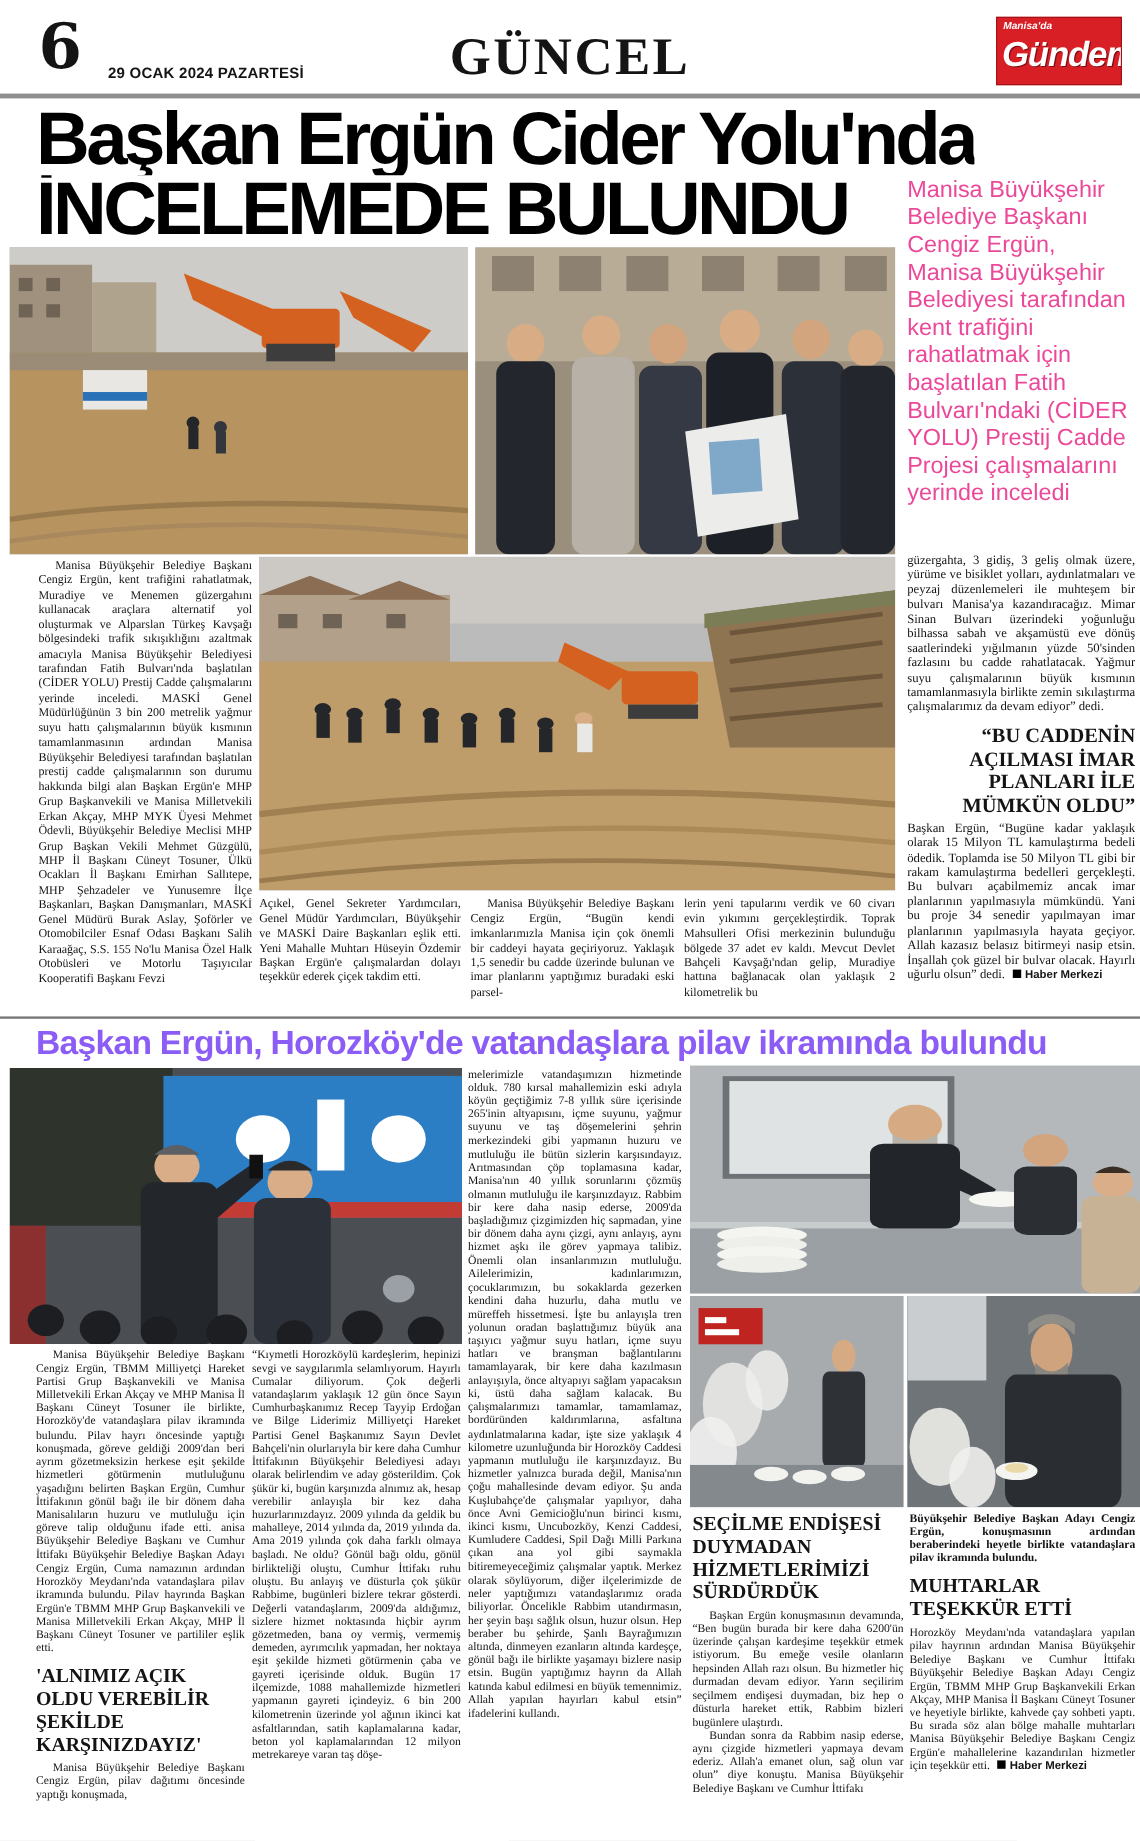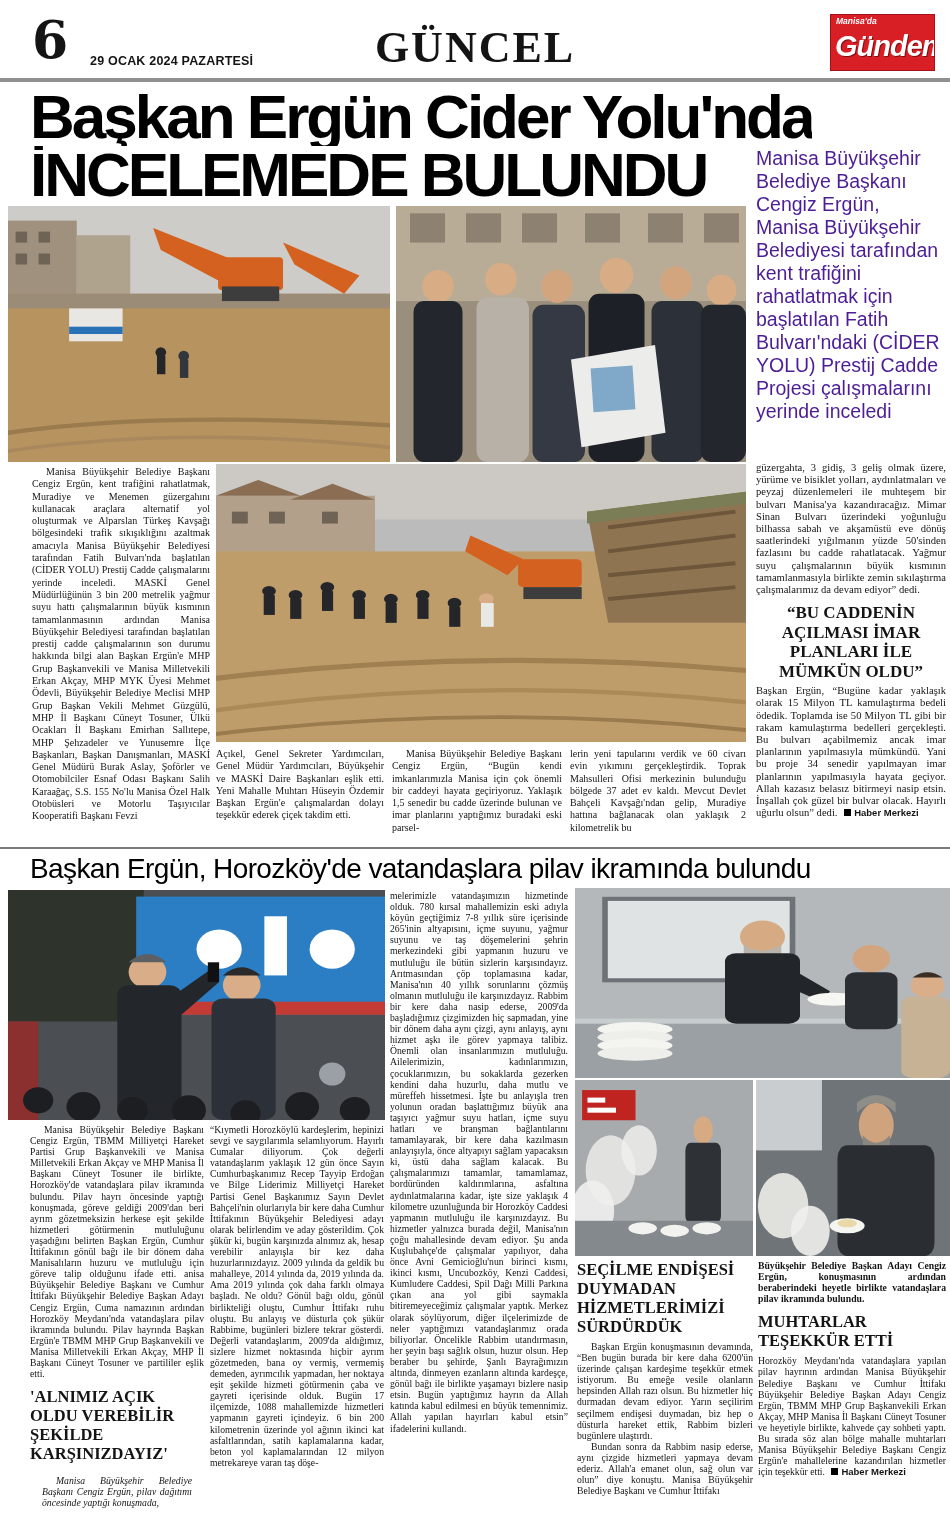--- a/index.html
+++ b/index.html
@@ -15,31 +15,31 @@
   .logo{background:#d91f26;border:1px solid #a31217;display:flex;flex-direction:column;}
   .logo-top{font-family:"Liberation Sans",sans-serif;font-style:italic;font-weight:bold;color:#fff;
             font-size:8.5px;padding:1px 0 0 5px;height:11px;}
   .logo-low{flex:1;display:flex;}
   .logo-title{flex:1;font-family:"Liberation Sans",sans-serif;font-style:italic;font-weight:900;color:#fff;
               font-size:29px;letter-spacing:-1px;line-height:38px;padding-left:4px;text-shadow:1px 1px 0 #7c0d12;}
 
   
   .h1line{font-family:"Liberation Sans",sans-serif;font-weight:900;font-size:62px;letter-spacing:-3px;
           line-height:58px;white-space:nowrap;color:#000;}
-  .h2line{font-family:"Liberation Sans",sans-serif;font-weight:400;font-size:28px;letter-spacing:-.6px;
-          white-space:nowrap;color:#000000;}
+  .h2line{font-family:"Liberation Sans",sans-serif;font-weight:700;font-size:28px;letter-spacing:-.6px;
+          white-space:nowrap;color:#8b5cf6;}
 
   
-  .lead{font-family:"Liberation Sans",sans-serif;font-size:19.5px;line-height:23px;color:#4c1d95;text-align:left;}
+  .lead{font-family:"Liberation Sans",sans-serif;font-size:19.5px;line-height:23px;color:#ec4899;text-align:left;}
   .body1{font-size:10px;line-height:12.3px;text-align:justify;}
   .body1 p{margin:0;}
   .rightcol{font-size:10.6px;line-height:12.2px;text-align:justify;}
   .body2{font-size:9.7px;line-height:11.1px;text-align:justify;}
   .indent{text-indent:14px;}
-  .sub1{font-weight:bold;font-size:17px;line-height:19.5px;text-align:center;margin:7px 0 4px 0;}
+  .sub1{font-weight:bold;font-size:17px;line-height:19.5px;text-align:right;margin:7px 0 4px 0;}
   .sub2{font-weight:bold;font-size:16.5px;line-height:19px;text-align:left;margin:8px 0 5px 0;}
   .boldcap{font-weight:bold;}
   .byline{font-family:"Liberation Sans",sans-serif;font-weight:bold;font-size:9.5px;white-space:nowrap;}
   .sq{display:inline-block;width:7px;height:7px;background:#000;margin:0 3px 0 4px;}
 
   .photo{position:absolute;overflow:hidden;background:#bbb;}
   .photo svg{display:block;width:100%;height:100%;}
   .divider{background:#7a7a7a;}
 </style>
 </head>
@@ -267,21 +267,21 @@
       <path d="M55,22 q7,6 14,0 l0,5 q-7,5 -14,0 z" fill="#8a8680"></path>
       <rect x="42" y="26" width="50" height="44" rx="5" fill="#2a2d31"></rect>
       <ellipse cx="47" cy="58" rx="9" ry="3" fill="#f4f4f1"></ellipse>
       <ellipse cx="47" cy="57" rx="5" ry="1.6" fill="#e9d9a8"></ellipse>
     </svg>
   </div>
 
   <div class="abs body2" style="left:30px;top:1124px;width:174px;height:404px;">
     <p class="indent" style="margin:0;">Manisa Büyükşehir Belediye Başkanı Cengiz Ergün, TBMM Milliyetçi Hareket Partisi Grup Başkanvekili ve Manisa Milletvekili Erkan Akçay ve MHP Manisa İl Başkanı Cüneyt Tosuner ile birlikte, Horozköy'de vatandaşlara pilav ikramında bulundu. Pilav hayrı öncesinde yaptığı konuşmada, göreve geldiği 2009'dan beri ayrım gözetmeksizin herkese eşit şekilde hizmetleri götürmenin mutluluğunu yaşadığını belirten Başkan Ergün, Cumhur İttifakının gönül bağı ile bir dönem daha Manisalıların huzuru ve mutluluğu için göreve talip olduğunu ifade etti. anisa Büyükşehir Belediye Başkanı ve Cumhur İttifakı Büyükşehir Belediye Başkan Adayı Cengiz Ergün, Cuma namazının ardından Horozköy Meydanı'nda vatandaşlara pilav ikramında bulundu. Pilav hayrında Başkan Ergün'e TBMM MHP Grup Başkanvekili ve Manisa Milletvekili Erkan Akçay, MHP İl Başkanı Cüneyt Tosuner ve partililer eşlik etti.</p>
     <div class="sub2">'ALNIMIZ AÇIK OLDU VEREBİLİR ŞEKİLDE KARŞINIZDAYIZ'</div>
-    <p class="indent" style="margin:12px;font-style:italic;">Manisa Büyükşehir Belediye Başkanı Cengiz Ergün, pilav dağıtımı öncesinde yaptığı konuşmada,</p>
+    <p class="indent" style="margin:0;">Manisa Büyükşehir Belediye Başkanı Cengiz Ergün, pilav dağıtımı öncesinde yaptığı konuşmada,</p>
   </div>
 
   <div class="abs body2" style="left:210px;top:1124px;width:174px;height:404px;">
     <p style="margin:0;">“Kıymetli Horozköylü kardeşlerim, hepinizi sevgi ve saygılarımla selamlıyorum. Hayırlı Cumalar diliyorum. Çok değerli vatandaşlarım yaklaşık 12 gün önce Sayın Cumhurbaşkanımız Recep Tayyip Erdoğan ve Bilge Liderimiz Milliyetçi Hareket Partisi Genel Başkanımız Sayın Devlet Bahçeli'nin olurlarıyla bir kere daha Cumhur İttifakının Büyükşehir Belediyesi adayı olarak belirlendim ve aday gösterildim. Çok şükür ki, bugün karşınızda alnımız ak, hesap verebilir anlayışla bir kez daha huzurlarınızdayız. 2009 yılında da geldik bu mahalleye, 2014 yılında da, 2019 yılında da. Ama 2019 yılında çok daha farklı olmaya başladı. Ne oldu? Gönül bağı oldu, gönül birlikteliği oluştu, Cumhur İttifakı ruhu oluştu. Bu anlayış ve düsturla çok şükür Rabbime, bugünleri bizlere tekrar gösterdi. Değerli vatandaşlarım, 2009'da aldığımız, sizlere hizmet noktasında hiçbir ayrım gözetmeden, bana oy vermiş, vermemiş demeden, ayrımcılık yapmadan, her noktaya eşit şekilde hizmeti götürmenin çaba ve gayreti içerisinde olduk. Bugün 17 ilçemizde, 1088 mahallemizde hizmetleri yapmanın gayreti içindeyiz. 6 bin 200 kilometrenin üzerinde yol ağının ikinci kat asfaltlarından, satih kaplamalarına kadar, beton yol kaplamalarından 12 milyon metrekareye varan taş döşe-</p>
   </div>
 
   <div class="abs body2" style="left:390px;top:890px;width:178px;height:638px;">
     <p style="margin:0;">melerimizle vatandaşımızın hizmetinde olduk. 780 kırsal mahallemizin eski adıyla köyün geçtiğimiz 7-8 yıllık süre içerisinde 265'inin altyapısını, içme suyunu, yağmur suyunu ve taş döşemelerini şehrin merkezindeki gibi yapmanın huzuru ve mutluluğu ile bütün sizlerin karşısındayız. Arıtmasından çöp toplamasına kadar, Manisa'nın 40 yıllık sorunlarını çözmüş olmanın mutluluğu ile karşınızdayız. Rabbim bir kere daha nasip ederse, 2009'da başladığımız çizgimizden hiç sapmadan, yine bir dönem daha aynı çizgi, aynı anlayış, aynı hizmet aşkı ile görev yapmaya talibiz. Önemli olan insanlarımızın mutluluğu. Ailelerimizin, kadınlarımızın, çocuklarımızın, bu sokaklarda gezerken kendini daha huzurlu, daha mutlu ve müreffeh hissetmesi. İşte bu anlayışla tren yolunun oradan başlattığımız büyük ana taşıyıcı yağmur suyu hatları, içme suyu hatları ve branşman bağlantılarını tamamlayarak, bir kere daha kazılmasın anlayışıyla, önce altyapıyı sağlam yapacaksın ki, üstü daha sağlam kalacak. Bu çalışmalarımızı tamamlar, tamamlamaz, bordüründen kaldırımlarına, asfaltına aydınlatmalarına kadar, işte size yaklaşık 4 kilometre uzunluğunda bir Horozköy Caddesi yapmanın mutluluğu ile karşınızdayız. Bu hizmetler yalnızca burada değil, Manisa'nın çoğu mahallesinde devam ediyor. Şu anda Kuşlubahçe'de çalışmalar yapılıyor, daha önce Avni Gemicioğlu'nun birinci kısmı, ikinci kısmı, Uncubozköy, Kenzi Caddesi, Kumludere Caddesi, Spil Dağı Milli Parkına çıkan ana yol gibi saymakla bitiremeyeceğimiz çalışmalar yaptık. Merkez olarak söylüyorum, diğer ilçelerimizde de neler yaptığımızı vatandaşlarımız orada biliyorlar. Öncelikle Rabbim utandırmasın, her şeyin başı sağlık olsun, huzur olsun. Hep beraber bu şehirde, Şanlı Bayrağımızın altında, dinmeyen ezanların altında kardeşçe, gönül bağı ile birlikte yaşamayı bizlere nasip etsin. Bugün yaptığımız hayrın da Allah katında kabul edilmesi en büyük temennimiz. Allah yapılan hayırları kabul etsin” ifadelerini kullandı.</p>
   </div>
 

